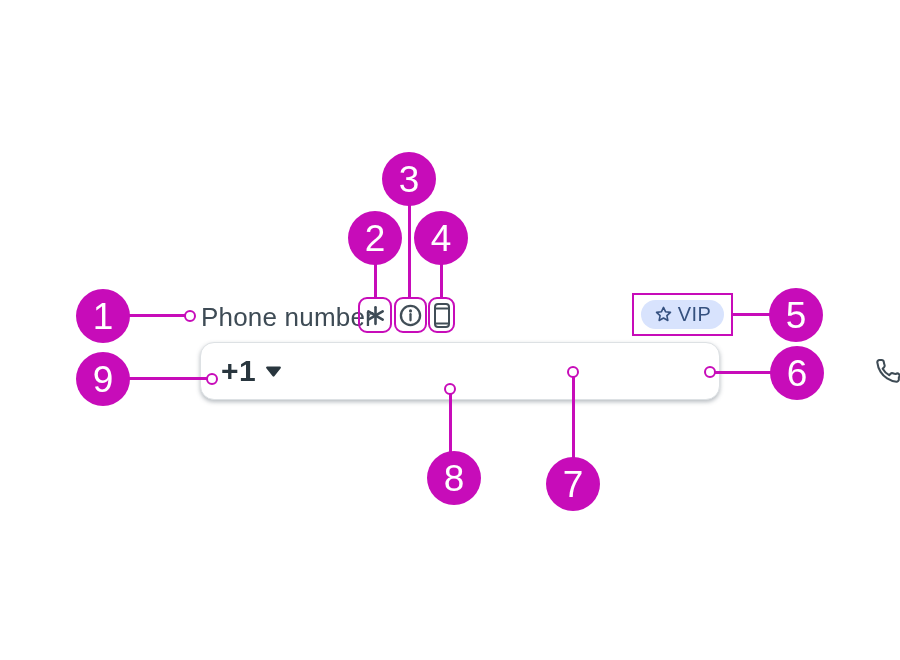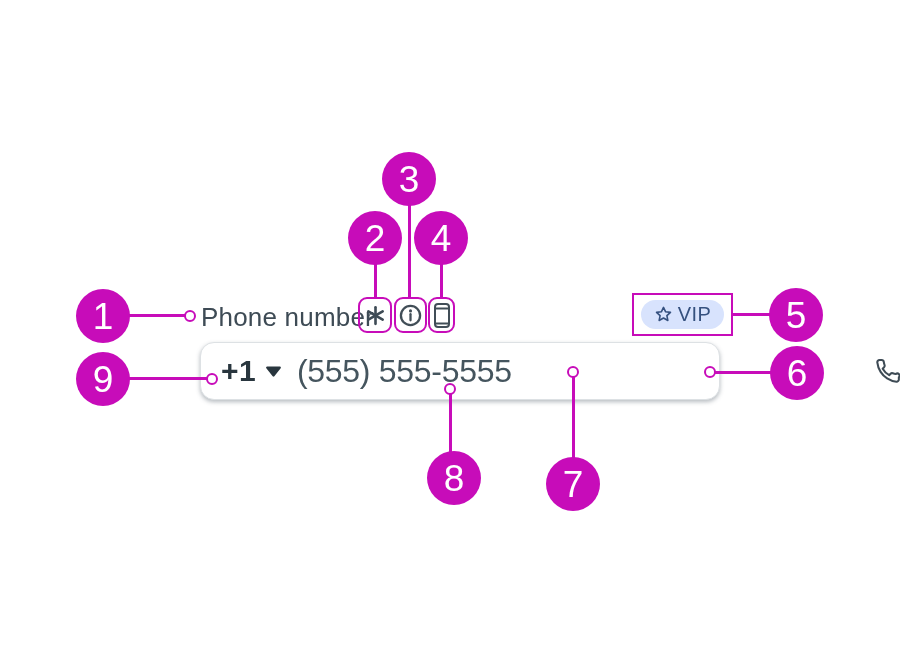--- a/index.html
+++ b/index.html
@@ -61,21 +61,20 @@
 
   <div class="input-field">
     <div class="country">
       <b>+1</b>
       <span>
         <svg width="17" height="11" viewBox="0 0 17 11">
           <path d="M2.2 1.5 L14.8 1.5 L8.5 9.5 Z" fill="#29363E" stroke="#29363E" stroke-width="2.2" stroke-linejoin="round"></path>
         </svg>
       </span>
     </div>
-    <div class="value">(555) 555-5555</div>
     <span class="phone-icn">
       <svg width="26" height="26" viewBox="0 0 24 24" fill="none" stroke="#3E4B55" stroke-width="1.9" stroke-linecap="round" stroke-linejoin="round">
         <path d="M22 16.92v2a2 2 0 0 1-2.18 2 19.79 19.79 0 0 1-8.63-3.07 19.5 19.5 0 0 1-6-6A19.79 19.79 0 0 1 2.12 3.18 2 2 0 0 1 4.11 1h2a2 2 0 0 1 2 1.72c.13.96.36 1.9.7 2.81a2 2 0 0 1-.45 2.11L7.09 8.91a16 16 0 0 0 6 6l1.27-1.27a2 2 0 0 1 2.11-.45c.91.34 1.85.57 2.81.7A2 2 0 0 1 22 16.92z"></path>
       </svg>
     </span>
   </div>
 
   <div class="field-label">Phone number</div>
 
   <div class="ann-box" style="left:358px;top:297px;width:34px;height:36px;">

